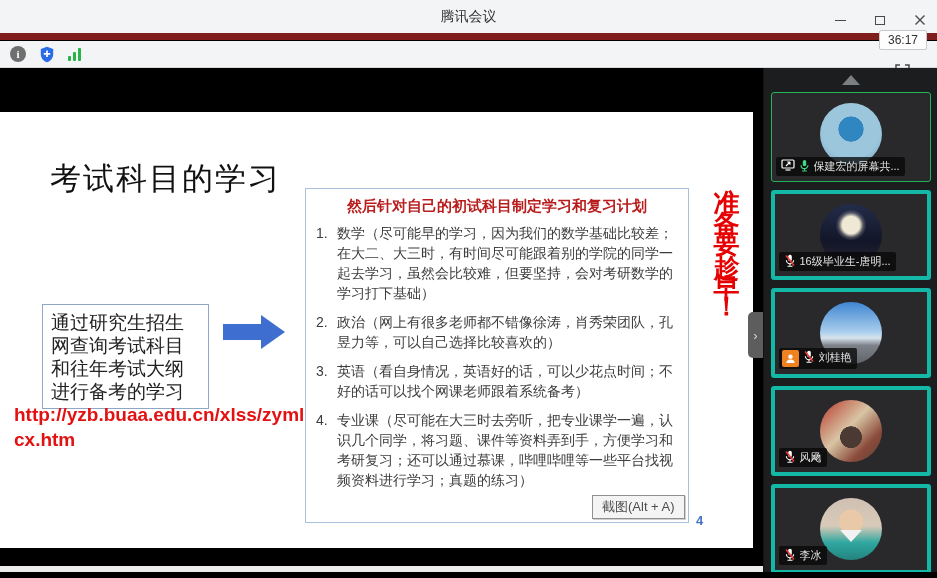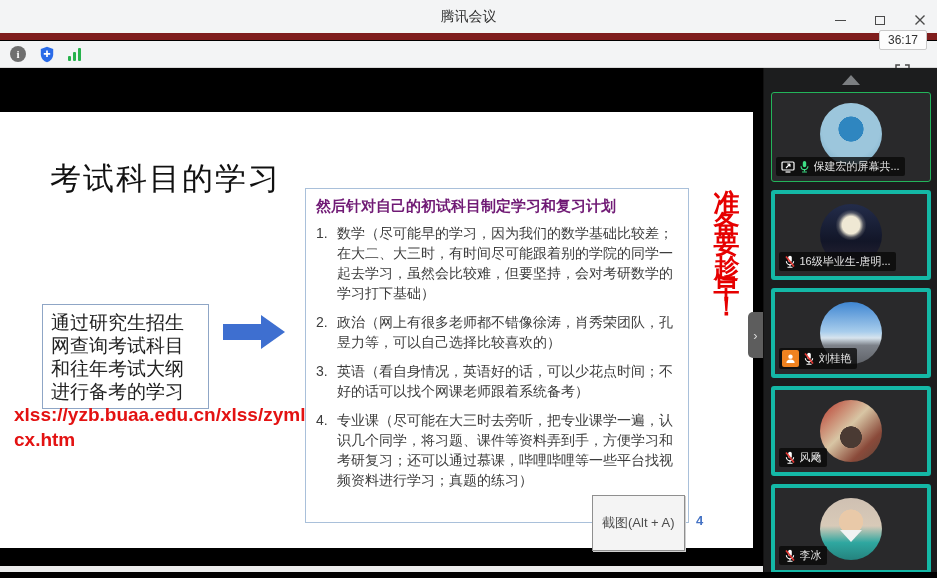--- a/index.html
+++ b/index.html
@@ -45,30 +45,30 @@
   .big-arrow { position: absolute; left: 223px; top: 203px; width: 62px; height: 34px; }
   .big-arrow .shaft { position: absolute; left: 0; top: 9px; width: 38px; height: 16px; background: #3e6fd0; }
   .big-arrow .head { position: absolute; left: 38px; top: 0; width: 0; height: 0;
     border-top: 17px solid transparent; border-bottom: 17px solid transparent; border-left: 24px solid #3e6fd0; }
 
   .url-text { position: absolute; left: 14px; top: 290px; width: 292px; font-size: 19px; font-weight: bold;
     color: #e31212; word-break: break-all; line-height: 25px; }
 
   .content-box { position: absolute; left: 305px; top: 76px; width: 384px; height: 335px;
     border: 1px solid #a9c0da; padding: 8px 10px 8px 10px; color: #3d3d3d; }
-  .cb-heading { font-size: 15px; font-weight: bold; color: #701a75; margin-bottom: 7px; word-break: break-all; }
+  .cb-heading { font-size: 15px; font-weight: bold; color: #b91c1c; margin-bottom: 7px; word-break: break-all; text-align: center; }
   .cb-item { display: flex; margin-bottom: 9px; font-size: 14px; line-height: 20px; }
   .cb-item .num { width: 21px; flex: none; }
   .cb-item .txt { flex: 1; word-break: break-all; }
 
   .vertical-note { position: absolute; left: 712px; top: 56px; font-size: 26px; font-weight: bold; color: #e60000;
     writing-mode: vertical-rl; text-orientation: upright; letter-spacing: 22px; line-height: 30px; }
 
   .tooltip { position: absolute; left: 592px; top: 383px; background: #f4f4f4; border: 1px solid #8f8f8f;
-    box-shadow: 1px 1px 0 #cfcfcf; font-size: 13px; color: #4d4d4d; padding: 18px 9px; z-index: 3; }
+    box-shadow: 1px 1px 0 #cfcfcf; font-size: 13px; color: #4d4d4d; padding: 2px 9px; z-index: 3; }
   .page-num { position: absolute; left: 696px; top: 401px; font-size: 13px; font-weight: bold; color: #4472c4; }
 
   .collapse-handle { position: absolute; right: 0; top: 244px; width: 15px; height: 46px;
     background: #5d5d5d; border-radius: 5px 0 0 5px; display: flex; align-items: center; justify-content: center;
     color: #d8d8d8; font-size: 13px; cursor: pointer; z-index: 4; }
 
   
   .sidebar { position: relative; width: 174px; height: 100%; background: #1c1d1e; overflow: hidden;
     border-left: 1px solid #111; }
   .scroll-up { height: 24px; display: flex; align-items: center; justify-content: center; cursor: pointer; }
@@ -76,21 +76,21 @@
   .tiles { display: flex; flex-direction: column; align-items: center; gap: 8px; }
   .tile { position: relative; width: 160px; height: 90px; background: #29292b; border: 4px solid #14b8a6; border-radius: 3px; cursor: pointer; }
   .tile.active { border: 1px solid #23b45a; }
   .avatar { position: absolute; left: 50%; top: 10px; transform: translateX(-50%); width: 62px; height: 62px; border-radius: 50%; }
   .avatar.a1 { background: radial-gradient(circle at 50% 42%, #2f86c0 0 26%, #9cc6dc 27% 60%, #6fa3bf 100%); }
   .avatar.a2 { background: radial-gradient(circle at 50% 34%, #efe8d4 0 17%, rgba(239,232,212,0.25) 24%, transparent 30%), linear-gradient(#232c4a 0%, #121628 60%, #2a2433 100%); }
   .avatar.a3 { background: linear-gradient(#3f86d2 0%, #a8cdec 48%, #d7e4ee 58%, #7d828a 70%, #5f6268 100%); }
   .avatar.a4 { background: radial-gradient(circle at 50% 60%, #4a3a33 0 22%, transparent 23%), linear-gradient(135deg, #b8372b 0%, #d8c5a4 45%, #8a4a3a 75%, #5a4438 100%); }
   .avatar.a5 { background: radial-gradient(circle at 50% 38%, #e9c9a8 0 24%, transparent 25%), linear-gradient(#cfc0b2 0%, #d8cab8 45%, #2fa7a0 72%, #24837e 100%); }
   .name-tag { position: absolute; left: 4px; bottom: 5px; max-width: 150px; background: rgba(8,8,8,0.78);
-    display: flex; align-items: center; gap: 4px; padding: 2px 5px; border-radius: 2px; }
+    display: flex; gap: 4px; padding: 2px 5px; border-radius: 2px; }
   .name-tag .nm { color: #e3e3e3; font-size: 11px; white-space: nowrap; overflow: hidden; }
   .host-badge { width: 17px; height: 17px; background: #ef8220; border-radius: 2px; flex: none;
     display: flex; align-items: center; justify-content: center; margin-left: -2px; }
   .scroll-down { position: absolute; left: 50%; transform: translateX(-50%); bottom: 12px; z-index: 5; cursor: pointer; }
   .tri-down { width: 0; height: 0; border-left: 11px solid transparent; border-right: 11px solid transparent; border-top: 12px solid #f2f2f2; }
   .icon-svg { display: block; flex: none; }
 </style>
 </head>
 <body>
 
@@ -140,21 +140,21 @@
       <div class="slide">
         <div class="slide-title">考试科目的学习</div>
 
         <div class="left-box">通过研究生招生网查询考试科目和往年考试大纲进行备考的学习</div>
 
         <div class="big-arrow">
           <span class="shaft"></span>
             <span class="head"></span>
         </div>
 
-        <div class="url-text">xlss://yzb.buaa.edu.cn/xlss/zymlcx.htm</div>
+        <div class="url-text">http://yzb.buaa.edu.cn/xlss/zymlcx.htm</div>
 
         <div class="content-box">
           <div class="cb-heading">然后针对自己的初试科目制定学习和复习计划</div>
           <div class="cb-item">
             <span class="num">1.</span>
             <span class="txt">数学（尽可能早的学习，因为我们的数学基础比较差；在大二、大三时，有时间尽可能跟着别的学院的同学一起去学习，虽然会比较难，但要坚持，会对考研数学的学习打下基础）</span>
           </div>
           <div class="cb-item">
             <span class="num">2.</span>
             <span class="txt">政治（网上有很多老师都不错像徐涛，肖秀荣团队，孔昱力等，可以自己选择比较喜欢的）</span>

